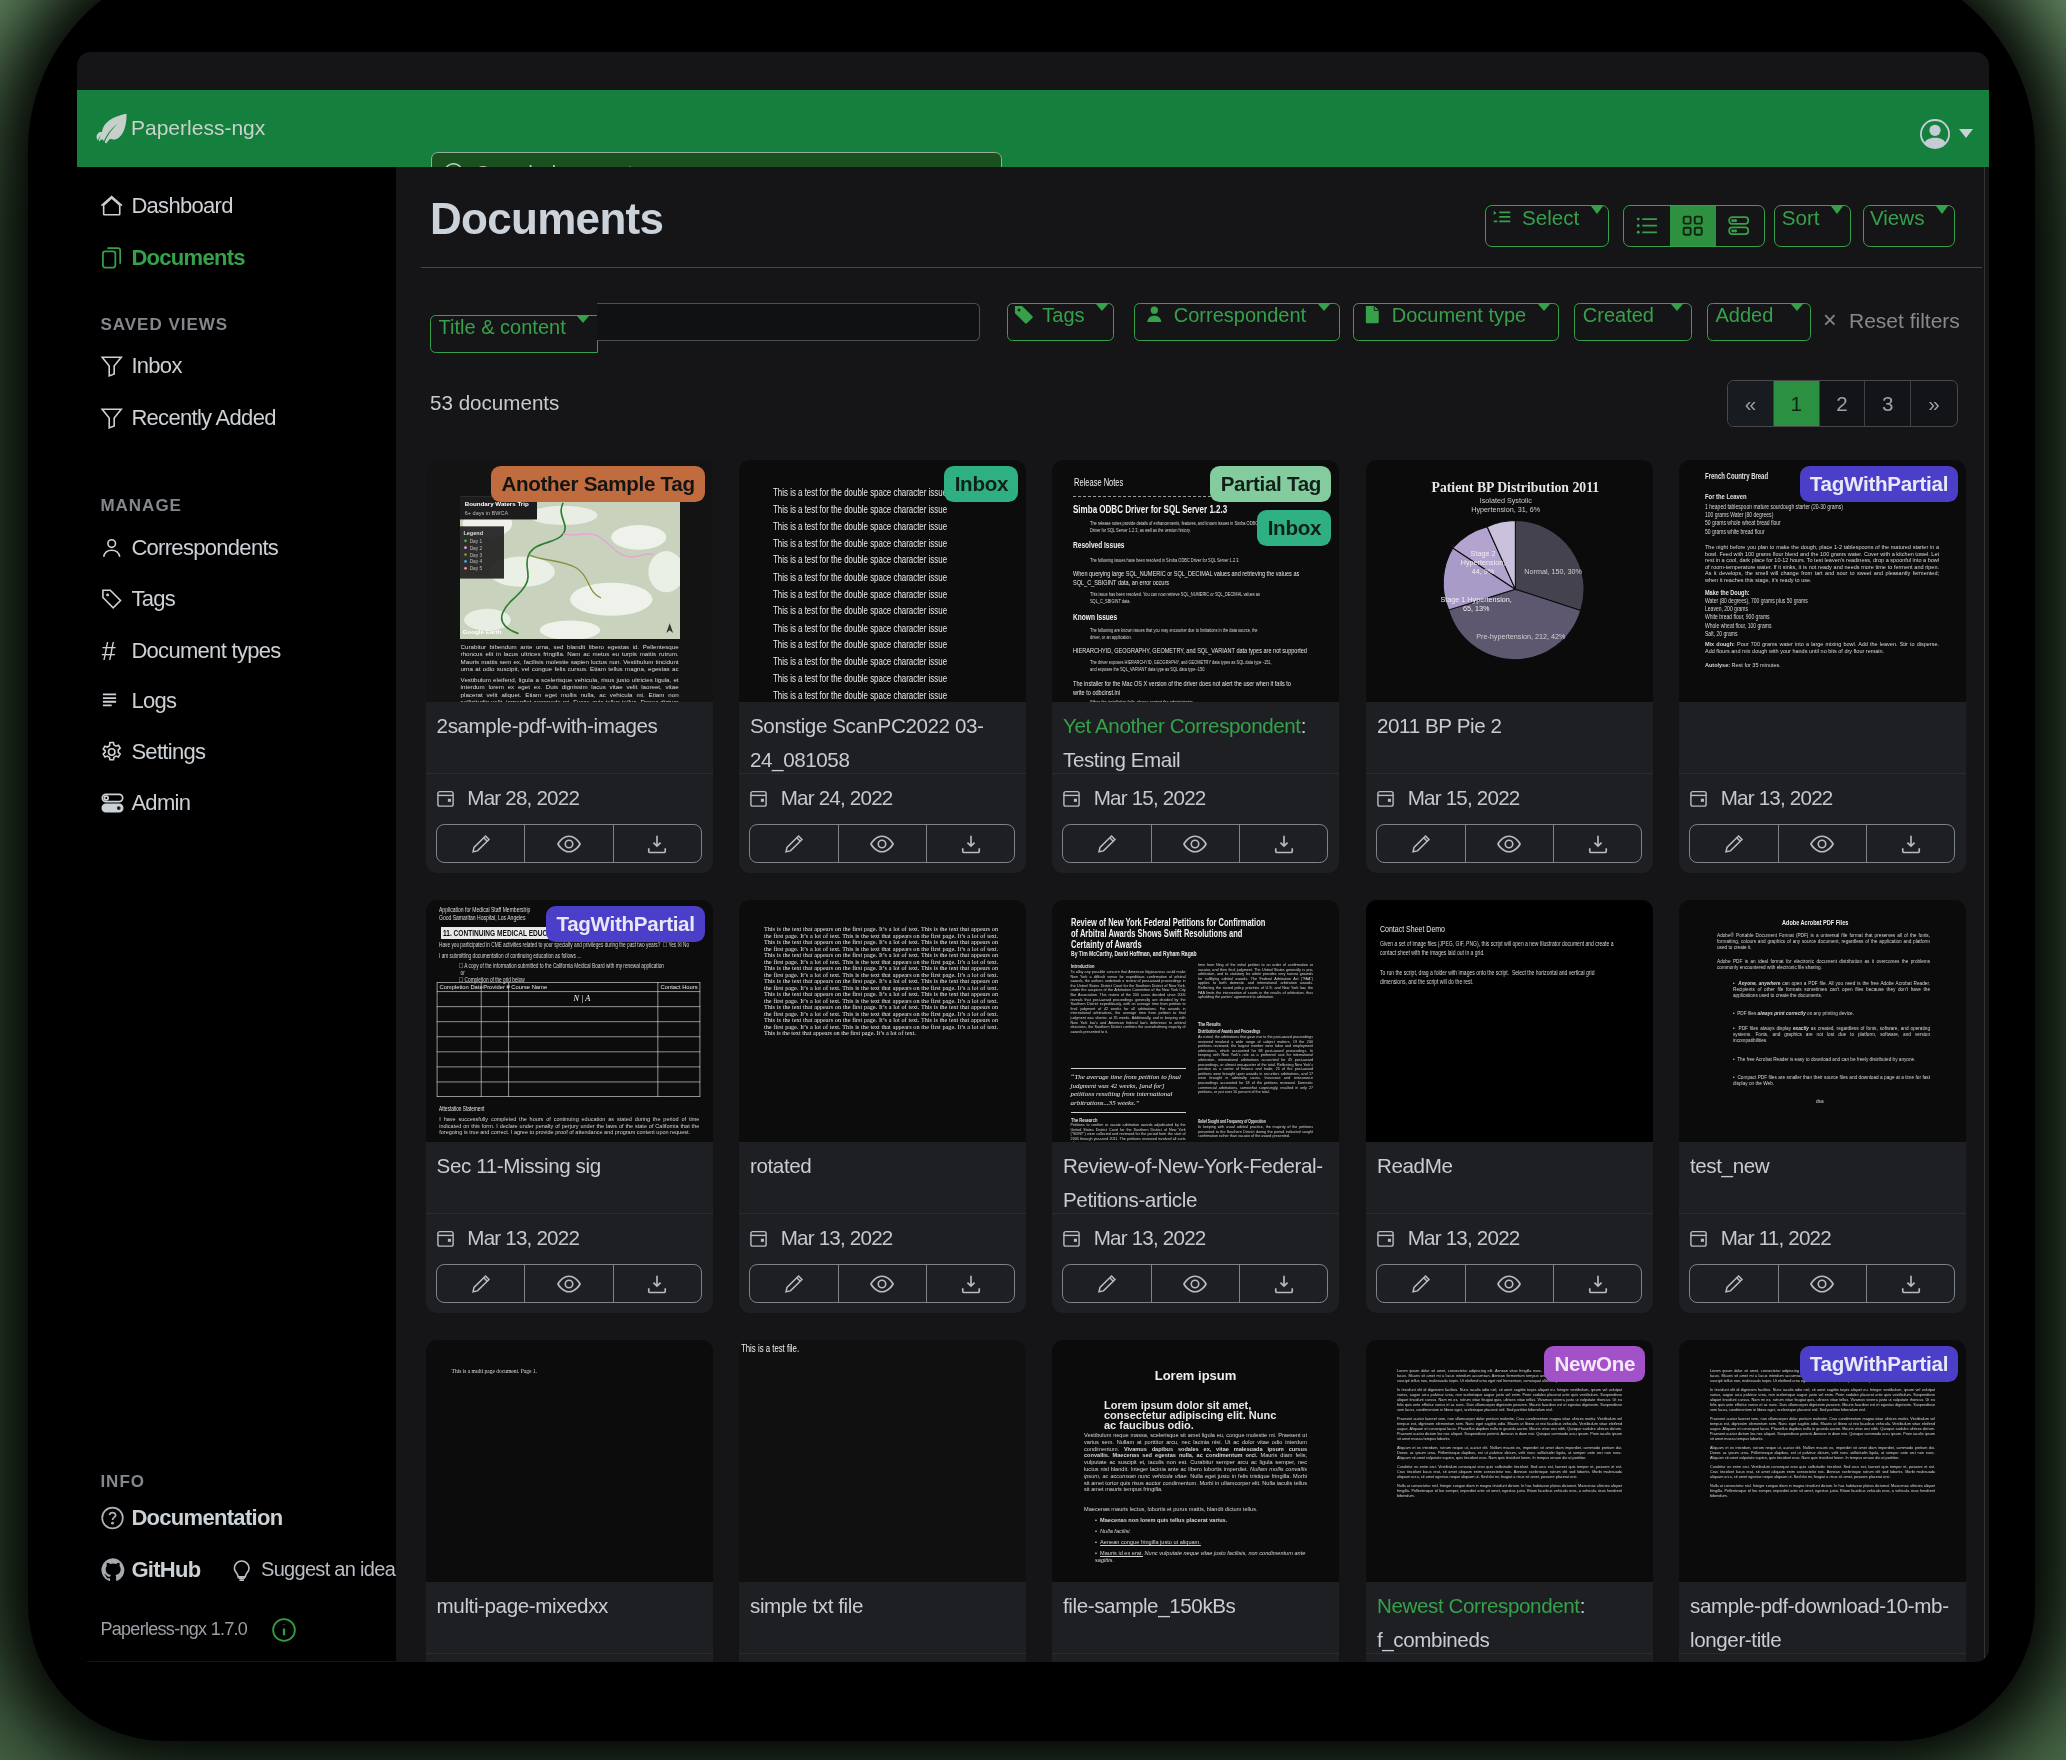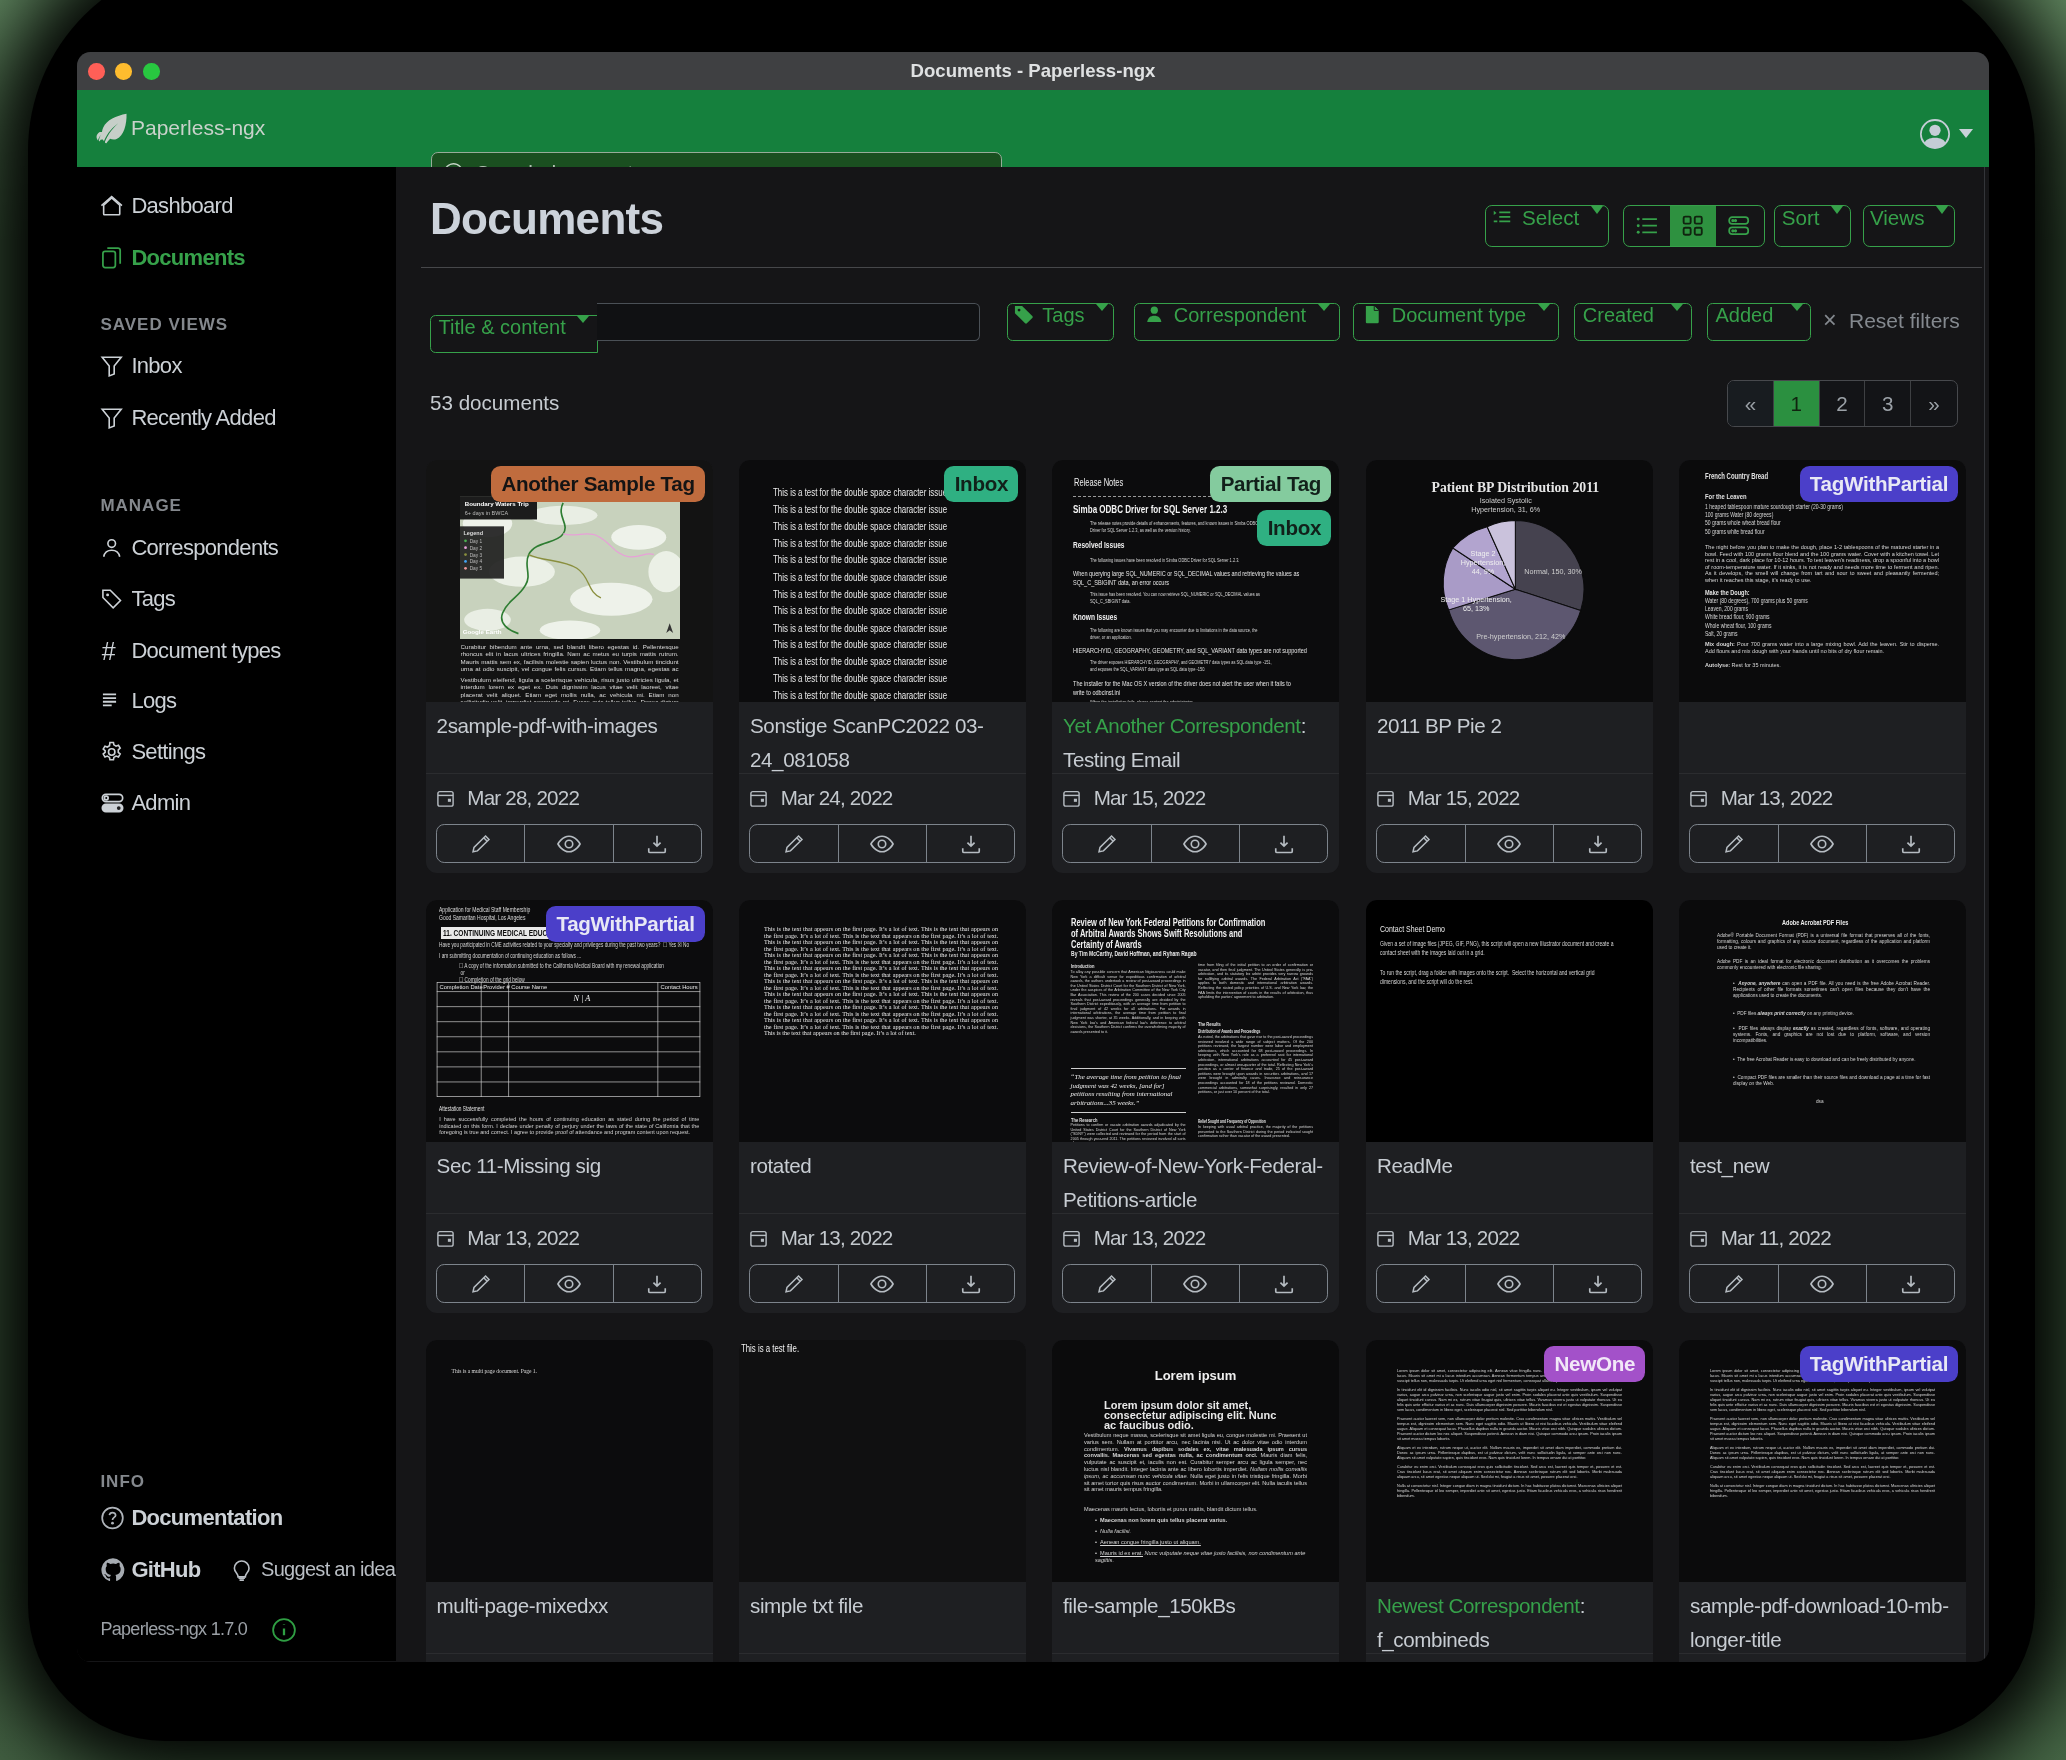--- a/index.html
+++ b/index.html
@@ -61,26 +61,20 @@
 .cx br + * {}
 .dense { position:absolute; left:31px; right:31px; top:29px; font-size:3.8px; line-height:5px; text-align:justify; color:#d8d8d8; }
 .dense p { margin-bottom:4.1px; }
 .jt { text-align:justify; }
 .thumb .ln { position:absolute; left:34px; font-size:11.3px; color:#ececec; white-space:nowrap; transform:scaleX(0.7); transform-origin:0 50%; }
 </style>
 </head>
 <body>
 <div id="shadow"></div>
 <div id="win">
-  <div id="tbar">
-    <div class="tl" style="left:11px;background:#ff5f57"></div>
-    <div class="tl" style="left:38px;background:#febc2e"></div>
-    <div class="tl" style="left:66px;background:#28c840"></div>
-    <div class="t">Documents - Paperless-ngx</div>
-  </div>
   <div id="nav">
     <svg id="leaf" width="37" height="37" viewBox="0 0 54 54" fill="#c6cfc8">
         <path d="M46 4 C31 7 17 13 12 24 C8.5 32 10 40 13 44 C18 32 26 23 35 17 C27 24 19 33 14.5 45 C14 46.5 16 48 17 46.7 C18.5 44.5 20.5 42 22 40.5 C24.5 41.6 28.5 42 31.5 40.8 C42 36.6 46.6 19 46 4 Z"></path>
         <path d="M10 31 C5.5 33.5 2.5 38 2.6 43 C2.7 46.6 4.4 49.6 6 51 C7.5 45.5 10 41 13.2 37.5 C10.8 41.6 8.6 46.6 8 51.6 C7.9 52.8 9.5 53.6 10.2 52.5 C11 51.2 12 49.8 13 48.8 C14.8 49.3 17.3 49 19 47.8 C23.1 45 23.6 37.5 22.4 31.6 C18 31.3 13.8 31 10 31 Z" transform="translate(0,-1) scale(0.62) translate(1,20)"></path>
       </svg>
     <div class="brand">Paperless-ngx</div>
     <div id="search">
       <svg width="23.4" height="23.4" viewBox="0 0 16 16" fill="#c2d1c3">
           <path d="M11.742 10.344a6.5 6.5 0 1 0-1.397 1.398h-.001c.03.04.062.078.098.115l3.85 3.85a1 1 0 0 0 1.415-1.414l-3.85-3.85a1.007 1.007 0 0 0-.115-.1zM12 6.5a5.5 5.5 0 1 1-11 0 5.5 5.5 0 0 1 11 0z"></path>
         </svg>

